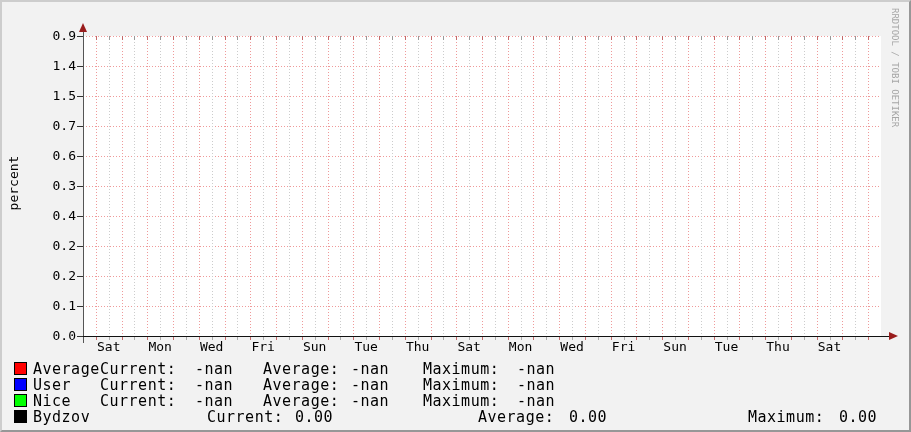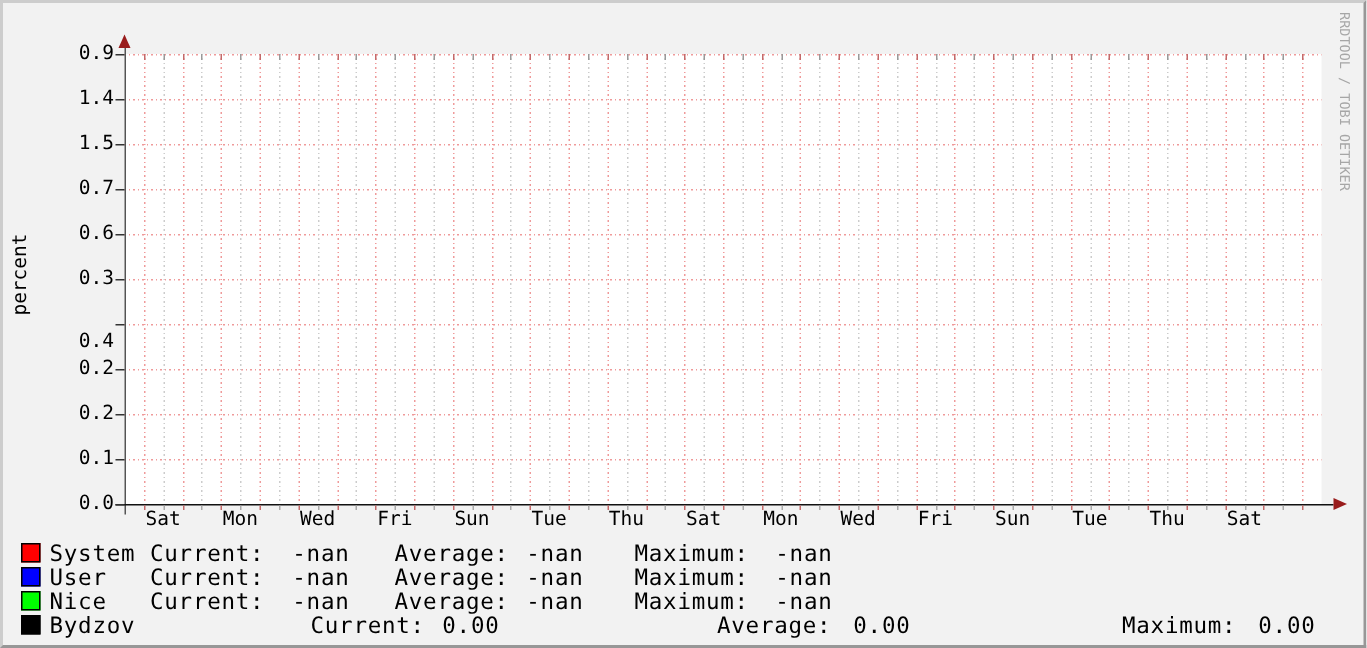--- a/index.html
+++ b/index.html
@@ -280,21 +280,21 @@
         <div class="yticklabel" style="top: 58px; position: absolute;">1.4</div>
         <div class="ytick" style="top: 96px; position: absolute;"></div>
         <div class="yticklabel" style="top: 88px; position: absolute;">1.5</div>
         <div class="ytick" style="top: 126px; position: absolute;"></div>
         <div class="yticklabel" style="top: 118px; position: absolute;">0.7</div>
         <div class="ytick" style="top: 156px; position: absolute;"></div>
         <div class="yticklabel" style="top: 148px; position: absolute;">0.6</div>
         <div class="ytick" style="top: 186px; position: absolute;"></div>
         <div class="yticklabel" style="top: 178px; position: absolute;">0.3</div>
         <div class="ytick" style="top: 216px; position: absolute;"></div>
-        <div class="yticklabel" style="top: 220px; position: absolute;">0.4</div>
+        <div class="yticklabel" style="top: 208px; position: absolute;">0.4</div>
         <div class="ytick" style="top: 246px; position: absolute;"></div>
         <div class="yticklabel" style="top: 238px; position: absolute;">0.2</div>
         <div class="ytick" style="top: 276px; position: absolute;"></div>
         <div class="yticklabel" style="top: 268px; position: absolute;">0.2</div>
         <div class="ytick" style="top: 306px; position: absolute;"></div>
         <div class="yticklabel" style="top: 298px; position: absolute;">0.1</div>
         <div class="ytick" style="top: 336px; position: absolute;"></div>
         <div class="yticklabel" style="top: 328px; position: absolute;">0.0</div>
         <div class="xticklabel" style="left: 78.742px; position: absolute;">Sat</div>
         <div class="xticklabel" style="left: 130.226px; position: absolute;">Mon</div>
@@ -308,21 +308,21 @@
         <div class="xticklabel" style="left: 542.098px; position: absolute;">Wed</div>
         <div class="xticklabel" style="left: 593.582px; position: absolute;">Fri</div>
         <div class="xticklabel" style="left: 645.066px; position: absolute;">Sun</div>
         <div class="xticklabel" style="left: 696.55px; position: absolute;">Tue</div>
         <div class="xticklabel" style="left: 748.034px; position: absolute;">Thu</div>
         <div class="xticklabel" style="left: 799.518px; position: absolute;">Sat</div>
       </div>
     <div id="legend">
         <div class="legend-row" style="top: 361px;">
           <div class="swatch" style="top: 1px; background: rgb(255, 0, 0);"></div>
-          <span style="left: 33px;">System</span>
+          <span style="left: 33px;">Average</span>
           <span style="left: 100px;">Current:</span>
           <span class="val" style="left: 155px; width: 78px;">-nan</span>
           <span style="left: 263px;">Average:</span>
           <span class="val" style="left: 311px; width: 78px;">-nan</span>
           <span style="left: 423px;">Maximum:</span>
           <span class="val" style="left: 477px; width: 78px;">-nan</span>
         </div>
         <div class="legend-row" style="top: 377px;">
           <div class="swatch" style="top: 1px; background: rgb(0, 0, 255);"></div>
           <span style="left: 33px;">User</span>

